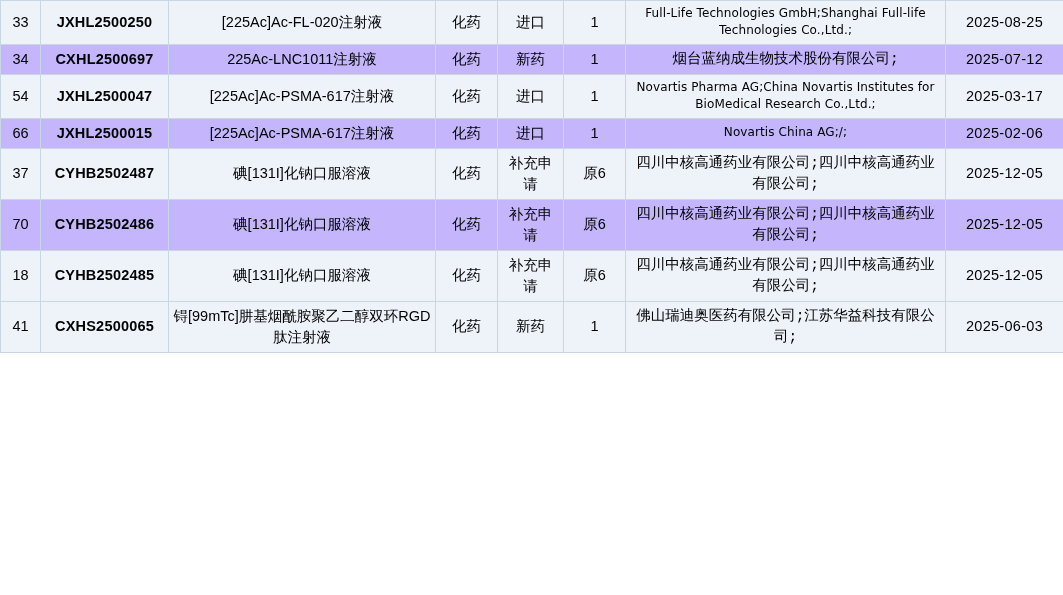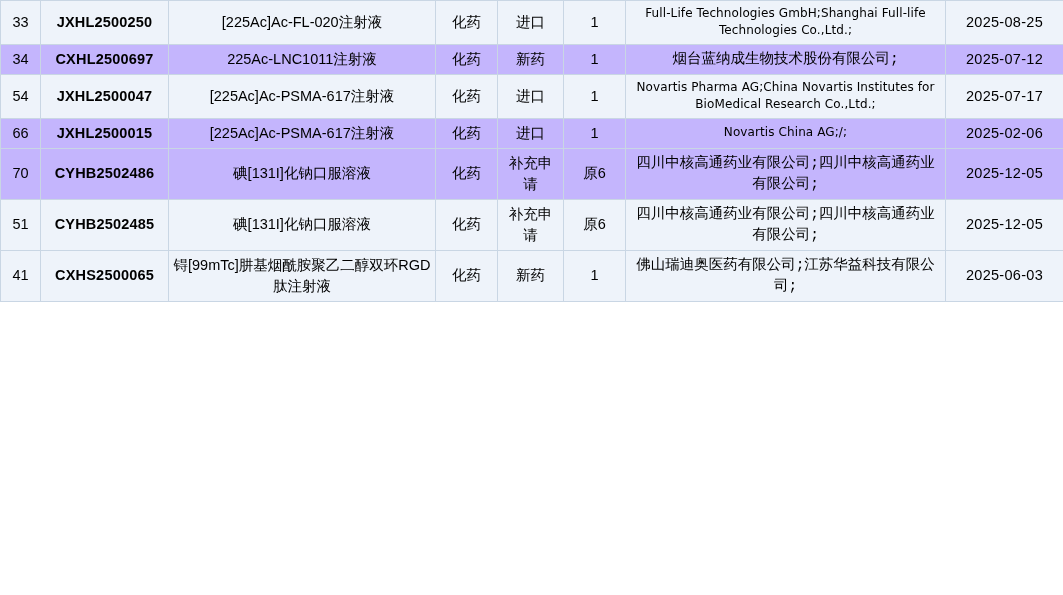--- a/index.html
+++ b/index.html
@@ -104,44 +104,54 @@
           <td class="date">2025-07-12</td>
         </tr>
         <tr class="row-odd">
           <td class="idx">54</td>
           <td class="code">JXHL2500047</td>
           <td class="name">[225Ac]Ac-PSMA-617注射液</td>
           <td class="type">化药</td>
           <td class="cat">进口</td>
           <td class="num">1</td>
           <td class="company latin">Novartis Pharma AG;China Novartis Institutes for BioMedical Research Co.,Ltd.;</td>
-          <td class="date">2025-07-17</td>
+          <td class="date">2025-03-17</td>
         </tr>
         <tr class="row-even">
           <td class="idx">66</td>
           <td class="code">JXHL2500015</td>
           <td class="name">[225Ac]Ac-PSMA-617注射液</td>
           <td class="type">化药</td>
           <td class="cat">进口</td>
           <td class="num">1</td>
           <td class="company latin">Novartis China AG;/;</td>
           <td class="date">2025-02-06</td>
+        </tr>
+        <tr class="row-odd">
+          <td class="idx">37</td>
+          <td class="code">CYHB2502487</td>
+          <td class="name">碘[131I]化钠口服溶液</td>
+          <td class="type">化药</td>
+          <td class="cat">补充申请</td>
+          <td class="num">原6</td>
+          <td class="company">四川中核高通药业有限公司;四川中核高通药业有限公司;</td>
+          <td class="date">2025-12-05</td>
         </tr>
         <tr class="row-even">
           <td class="idx">70</td>
           <td class="code">CYHB2502486</td>
           <td class="name">碘[131I]化钠口服溶液</td>
           <td class="type">化药</td>
           <td class="cat">补充申请</td>
           <td class="num">原6</td>
           <td class="company">四川中核高通药业有限公司;四川中核高通药业有限公司;</td>
           <td class="date">2025-12-05</td>
         </tr>
         <tr class="row-odd">
-          <td class="idx">51</td>
+          <td class="idx">18</td>
           <td class="code">CYHB2502485</td>
           <td class="name">碘[131I]化钠口服溶液</td>
           <td class="type">化药</td>
           <td class="cat">补充申请</td>
           <td class="num">原6</td>
           <td class="company">四川中核高通药业有限公司;四川中核高通药业有限公司;</td>
           <td class="date">2025-12-05</td>
         </tr>
         <tr class="row-odd">
           <td class="idx">41</td>

